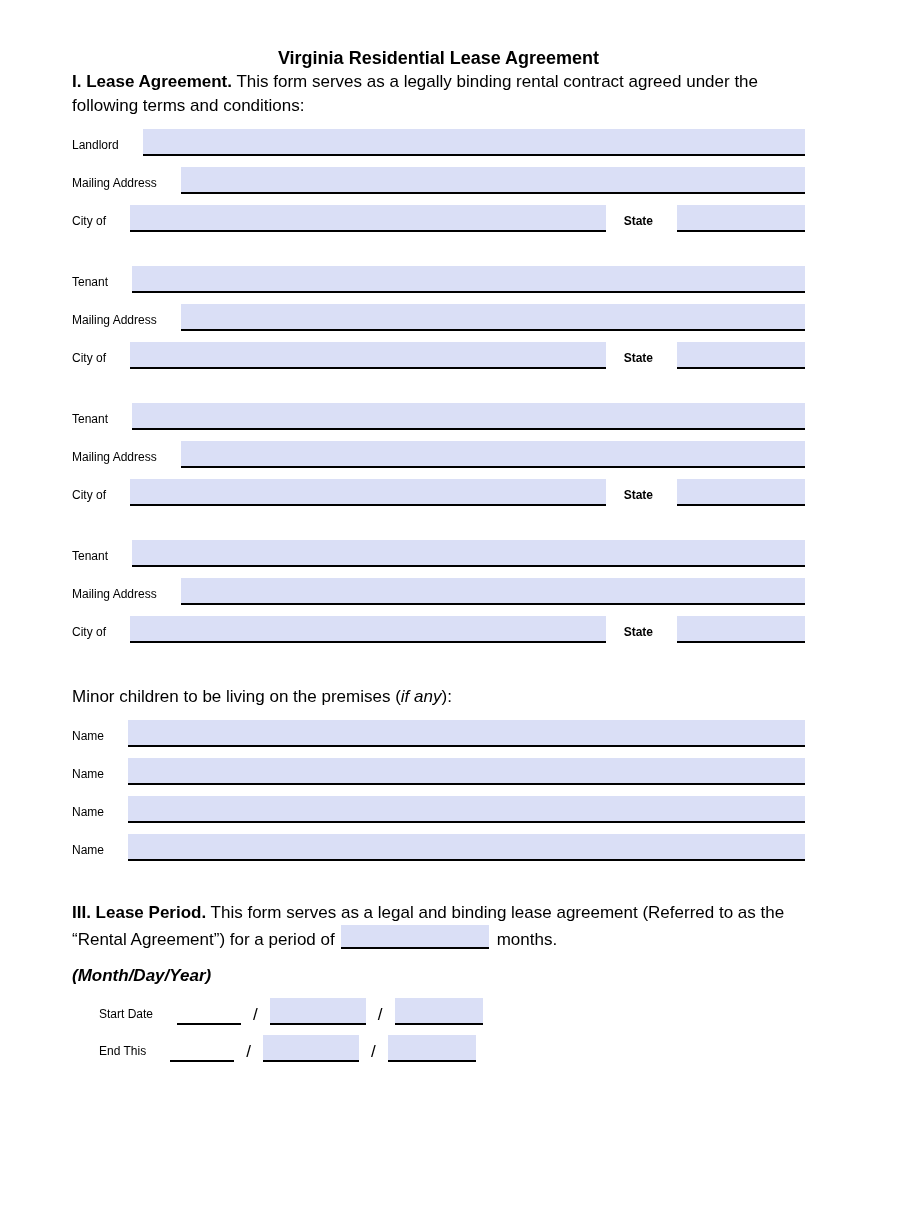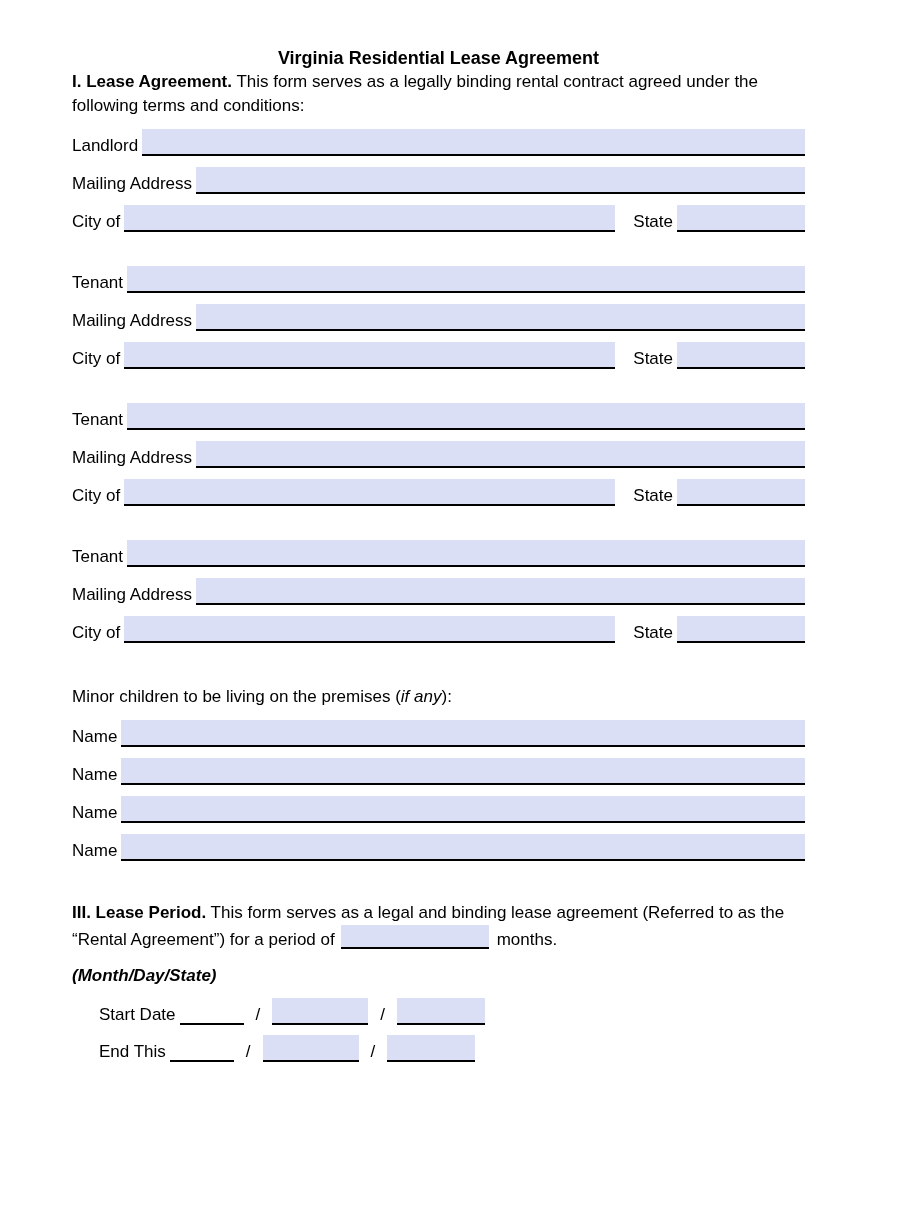--- a/index.html
+++ b/index.html
@@ -36,33 +36,33 @@
   .sec1 { }
   .sec2 { margin-top: 46px; }
   .sec3 { margin-top: 40px; }
 
   .row {
     display: flex;
     align-items: flex-end;
     margin-top: 11px;
   }
   .row .label {
-    font-size: 17px;
+    font-size: 12px;
     line-height: 21px;
     white-space: nowrap;
-    padding-right: 4px;
+    padding-right: 24px;
   }
   .field {
     display: block;
     flex: 1 1 auto;
     height: 25px;
     background: #dadff6;
     border-bottom: 2px solid #000000;
   }
-  .state-label { margin-left: 18px; }
+  .state-label { margin-left: 18px; font-weight: bold; }
   .state-field { flex: 0 0 128px; }
 
   .party-block { margin-top: 34px; }
   .party-block.first { margin-top: 0; }
 
   .minor-heading {
     font-size: 17px;
     line-height: 24px;
     font-weight: 400;
     margin: 42px 0 0 0;
@@ -190,21 +190,21 @@
     <span class="label">Name</span>
     <span class="field"></span>
   </div>
   <div class="row">
     <span class="label">Name</span>
     <span class="field"></span>
   </div>
 
   <p class="para sec3"><b>III. Lease Period.</b><span> This form serves as a legal and binding lease agreement (Referred to as the “Rental Agreement”) for a period of</span><span class="inline-field"></span><span>months.</span></p>
 
-  <p class="mdy">(Month/Day/State)</p>
+  <p class="mdy">(Month/Day/Year)</p>
 
   <div class="row date-row">
     <span class="label">Start Date</span>
     <span class="field date-field month"></span>
     <span class="slash">/</span>
     <span class="field date-field day"></span>
     <span class="slash">/</span>
     <span class="field date-field year"></span>
   </div>
 

